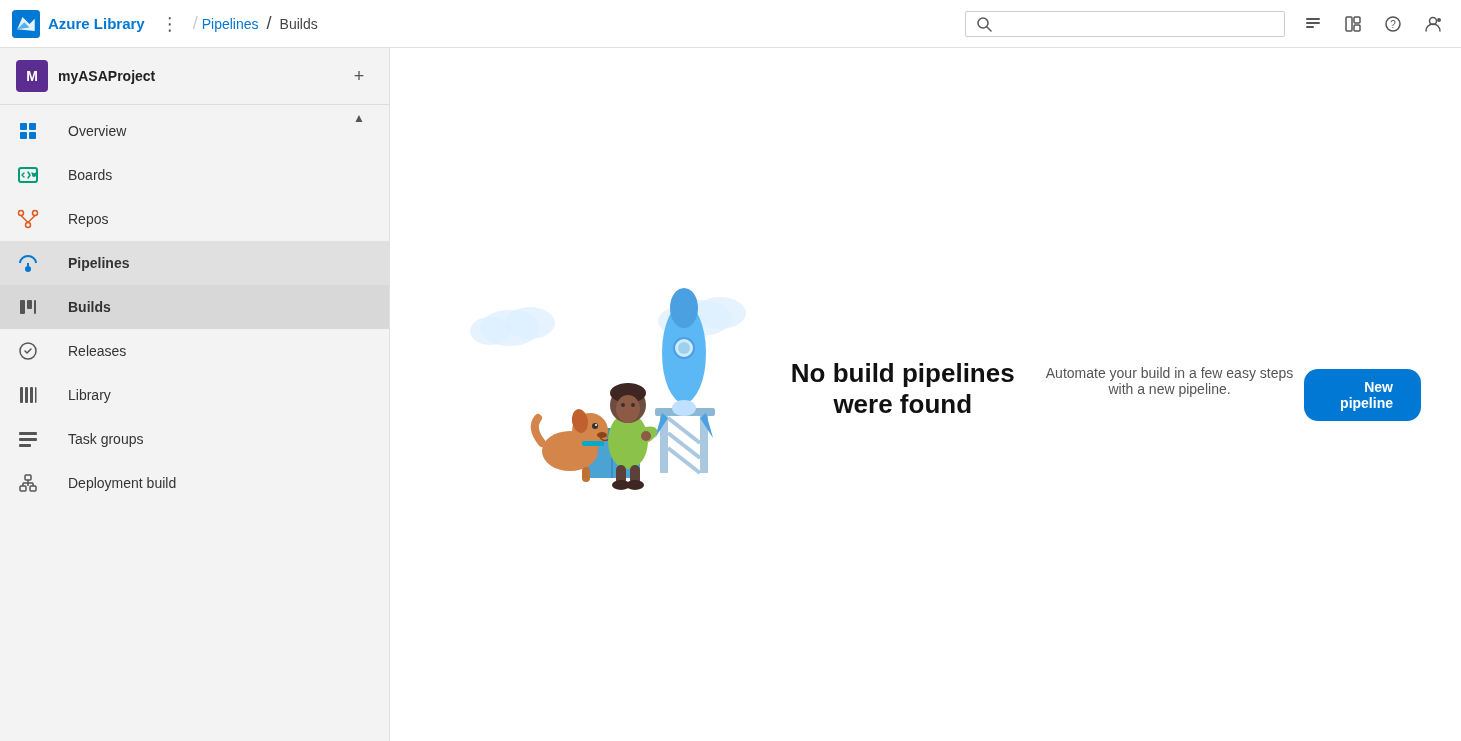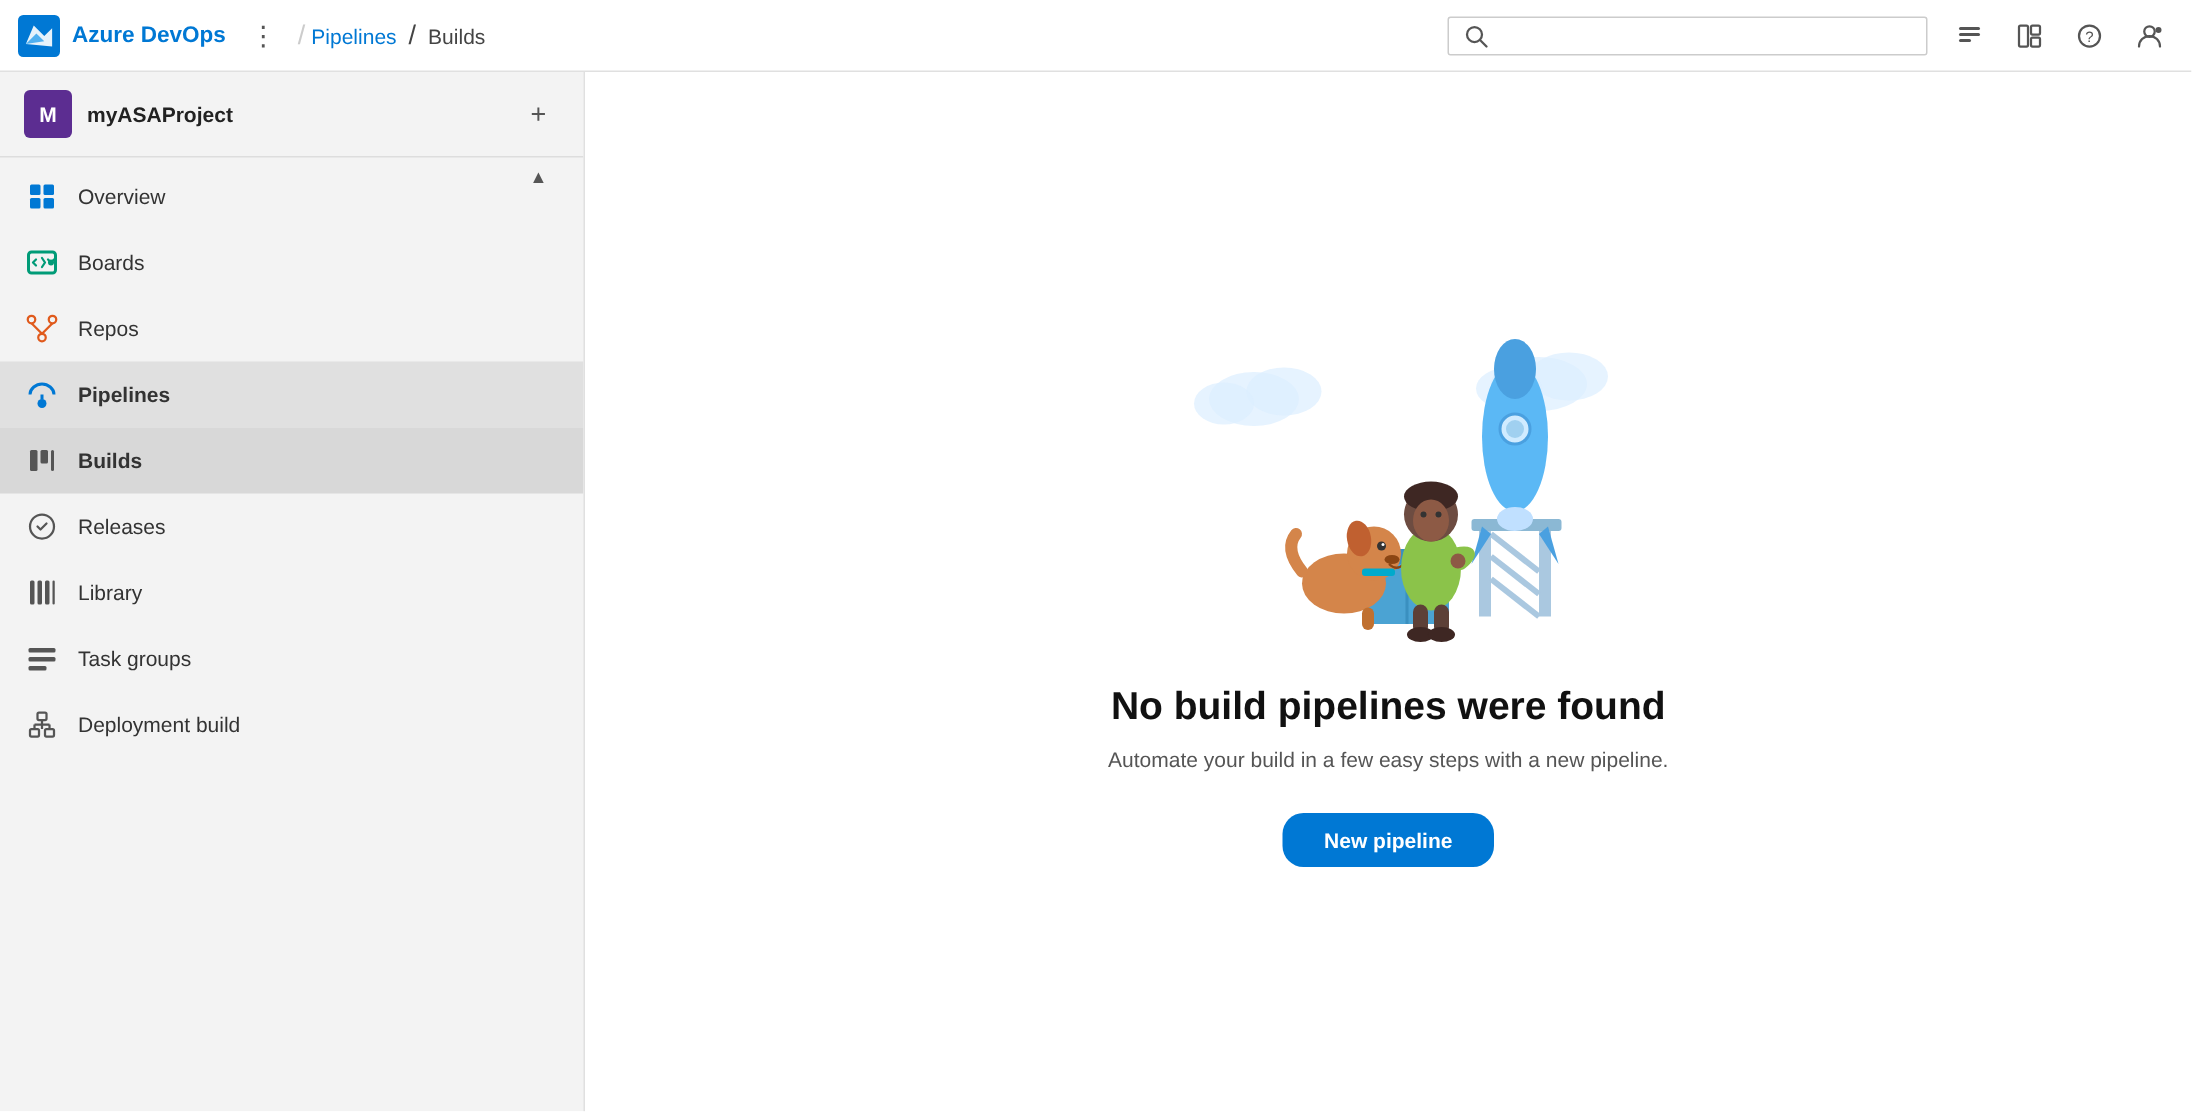--- a/index.html
+++ b/index.html
@@ -151,21 +151,21 @@
       overflow-y: auto;
       padding-top: 4px;
     }
     .nav-item {
       display: flex;
       align-items: center;
       padding: 10px 16px;
       cursor: pointer;
       font-size: 14px;
       color: #333;
-      gap: 12px;
+      gap: 28px;
     }
     .nav-item.active { background: #e0e0e0; font-weight: 600; }
     .nav-item.sub-active { background: #d8d8d8; font-weight: 600; }
     .nav-icon {
       width: 24px;
       height: 24px;
       display: flex;
       align-items: center;
       justify-content: center;
       flex-shrink: 0;
@@ -173,21 +173,21 @@
     .nav-label { font-size: 14px; }
 
     
     .sidebar-nav::-webkit-scrollbar { width: 6px; }
     .sidebar-nav::-webkit-scrollbar-thumb { background: #bbb; border-radius: 3px; }
 
     
     .content {
       flex: 1;
       display: flex;
-      flex-direction: column;
+      flex-direction: row;
       align-items: center;
       justify-content: center;
       background: #fff;
       padding: 40px;
     }
     .content-illustration {
       width: 340px;
       height: 220px;
       margin-bottom: 24px;
       position: relative;
@@ -223,21 +223,21 @@
 </head>
 <body>
 
 <div class="topbar">
   <div class="topbar-logo">
     <svg viewBox="0 0 32 32" fill="none" xmlns="http://www.w3.org/2000/svg">
       <rect width="32" height="32" rx="4" fill="#0078d4"></rect>
       <path d="M6 22 L12 8 L20 16 L26 10 L26 24 Z" fill="white" opacity="0.9"></path>
       <path d="M6 22 L14 14 L20 20 Z" fill="#50b0f0"></path>
     </svg>
-    <span>Azure DevOps</span>
+    <span>Azure Library</span>
   </div>
 
   <span class="topbar-three-dots">⋮</span>
   <span class="topbar-sep">/</span>
 
   <div class="topbar-breadcrumb">
     <span style="cursor:pointer;color:#0078d4;">Pipelines</span>
     <span class="topbar-sep">/</span>
     <span class="active">Builds</span>
   </div>

